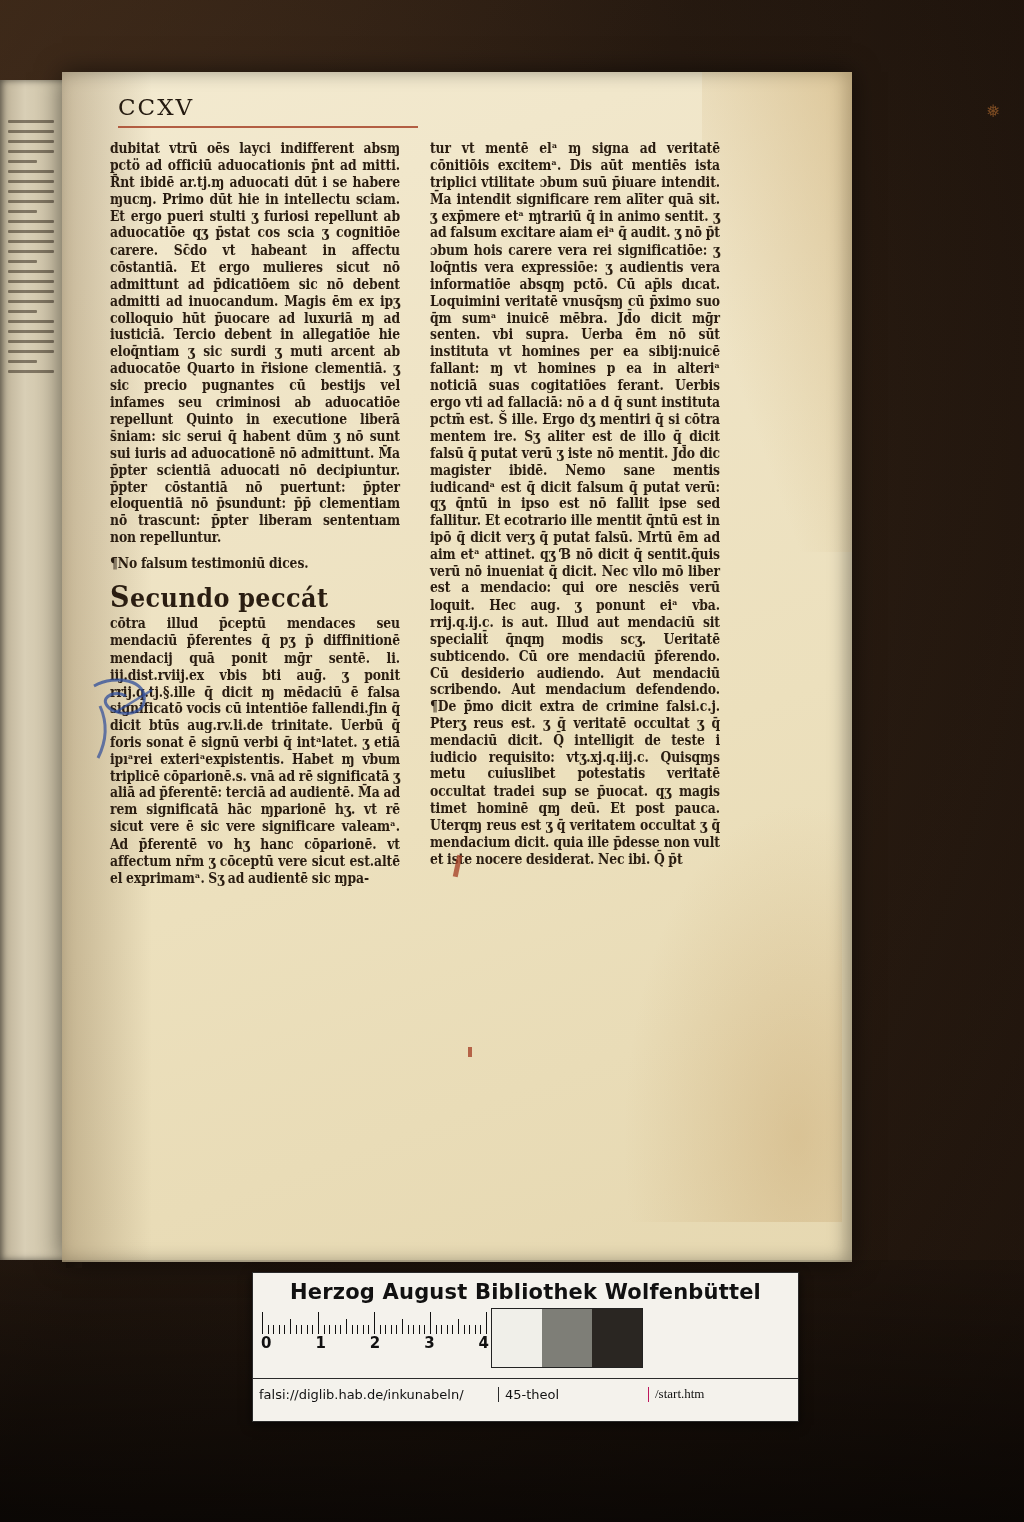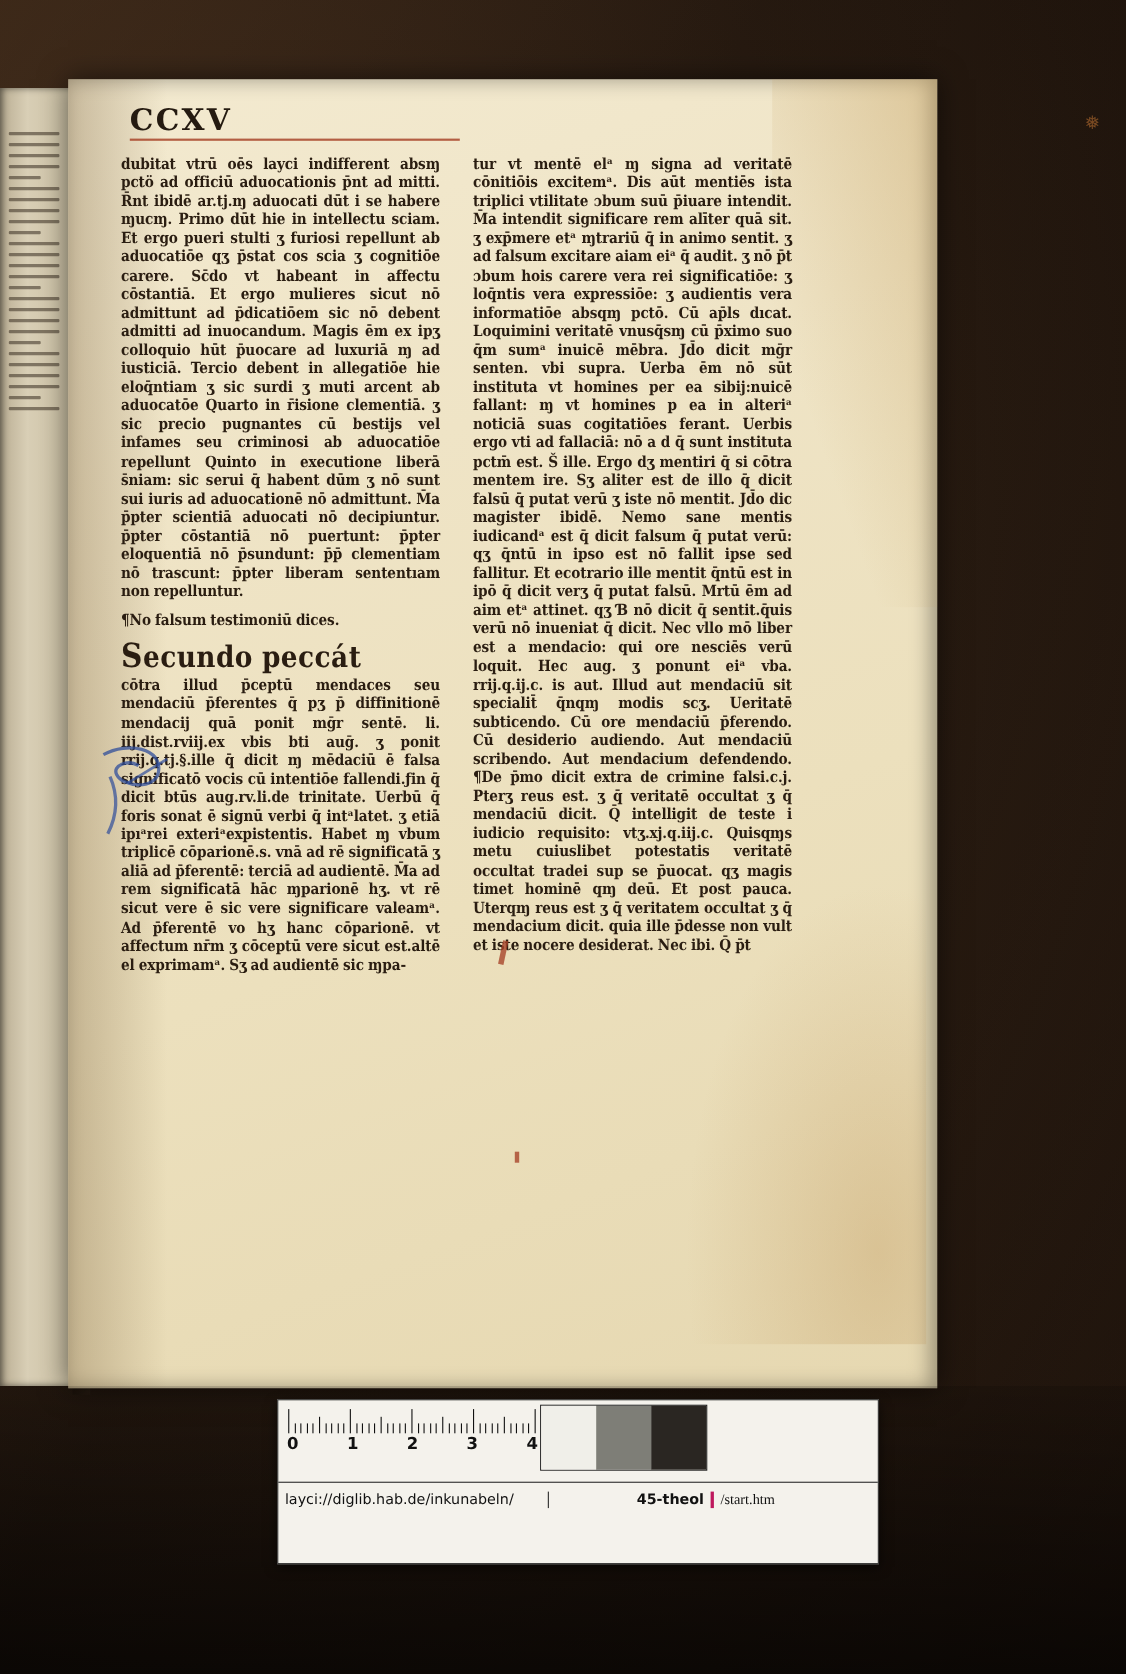--- a/index.html
+++ b/index.html
@@ -115,24 +115,24 @@
   .running-title {
     font-family: "DejaVu Serif", serif;
     font-size: 27px;
     letter-spacing: 1px;
     color: #241a10;
     font-weight: 700;
   }
   .running-title .rubric { color: #8d2f18; }
   .folio {
     font-family: "DejaVu Serif", serif;
-    font-size: 27px;
+    font-size: 23px;
     letter-spacing: 2px;
     color: #241a10;
-    font-weight: 700;
+    font-weight: 400;
     margin-right: 10px;
     text-align: right;
   }
   .rule {
     position: absolute;
     left: 118px;
     top: 126px;
     width: 300px;
     height: 2px;
     background: #a8452a;
@@ -279,21 +279,21 @@
     height: 30px;
     align-items: center;
   }
   .target-foot .cell {
     padding: 0 6px;
     box-sizing: border-box;
     white-space: nowrap;
     overflow: hidden;
   }
   .cell.url { width: 246px; border-right: 1px solid #2b2b2b; }
-  .cell.sig { width: 150px; border-right: 3px solid #be185d; text-align: right; font-weight: bold; }
+  .cell.sig { width: 150px; border-right: 1px solid #be185d; text-align: left; }
   .cell.start { flex: 1; text-align: left; font-family: Liberation Serif, serif; }
   
   .table-shadow {
     position: absolute;
     left: 0; bottom: 0; width: 1024px; height: 262px;
     background: linear-gradient(180deg, rgba(0,0,0,0.15), rgba(0,0,0,0.65));
     pointer-events: none;
   }
 </style>
 </head>
@@ -371,20 +371,21 @@
 
   <svg class="blue-mark" viewBox="0 0 78 90">
     <path d="M8 14 C 30 2, 62 8, 58 30 C 55 46, 26 44, 20 32 C 16 24, 30 18, 40 24" fill="none" stroke="#2f4d9b" stroke-width="3" opacity="0.75"></path>
     <path d="M14 34 C 22 52, 20 70, 12 86" fill="none" stroke="#2f4d9b" stroke-width="3" opacity="0.7"></path>
     <path d="M30 40 L 66 18" fill="none" stroke="#2f4d9b" stroke-width="2.5" opacity="0.7"></path>
   </svg>
 
   <div class="table-shadow"></div>
 
   <div class="target-card">
+    <div class="target-title">Herzog August Bibliothek Wolfenbüttel</div>
     <div class="target-mid">
       <div class="ruler">
         <div class="ruler-ticks" id="ruler-ticks">
             <div class="tick" style="left: 3px; height: 22px;"></div>
             <div class="tick" style="left: 8.6px; height: 9px;"></div>
             <div class="tick" style="left: 14.2px; height: 9px;"></div>
             <div class="tick" style="left: 19.8px; height: 9px;"></div>
             <div class="tick" style="left: 25.4px; height: 9px;"></div>
             <div class="tick" style="left: 31px; height: 15px;"></div>
             <div class="tick" style="left: 36.6px; height: 9px;"></div>
@@ -431,18 +432,18 @@
             <span>4</span>
           </div>
       </div>
       <div class="patches" id="patches">
           <div class="patch" style="background: rgb(240, 239, 233);"></div>
           <div class="patch" style="background: rgb(126, 126, 119);"></div>
           <div class="patch" style="background: rgb(42, 38, 34);"></div>
         </div>
     </div>
     <div class="target-foot">
-      <div class="cell url">layci://diglib.hab.de/inkunabeln/</div>
+      <div class="cell url">falsi://diglib.hab.de/inkunabeln/</div>
       <div class="cell sig">45-theol</div>
       <div class="cell start">/start.htm</div>
     </div>
   </div>
 </div>
 
 </body></html>

